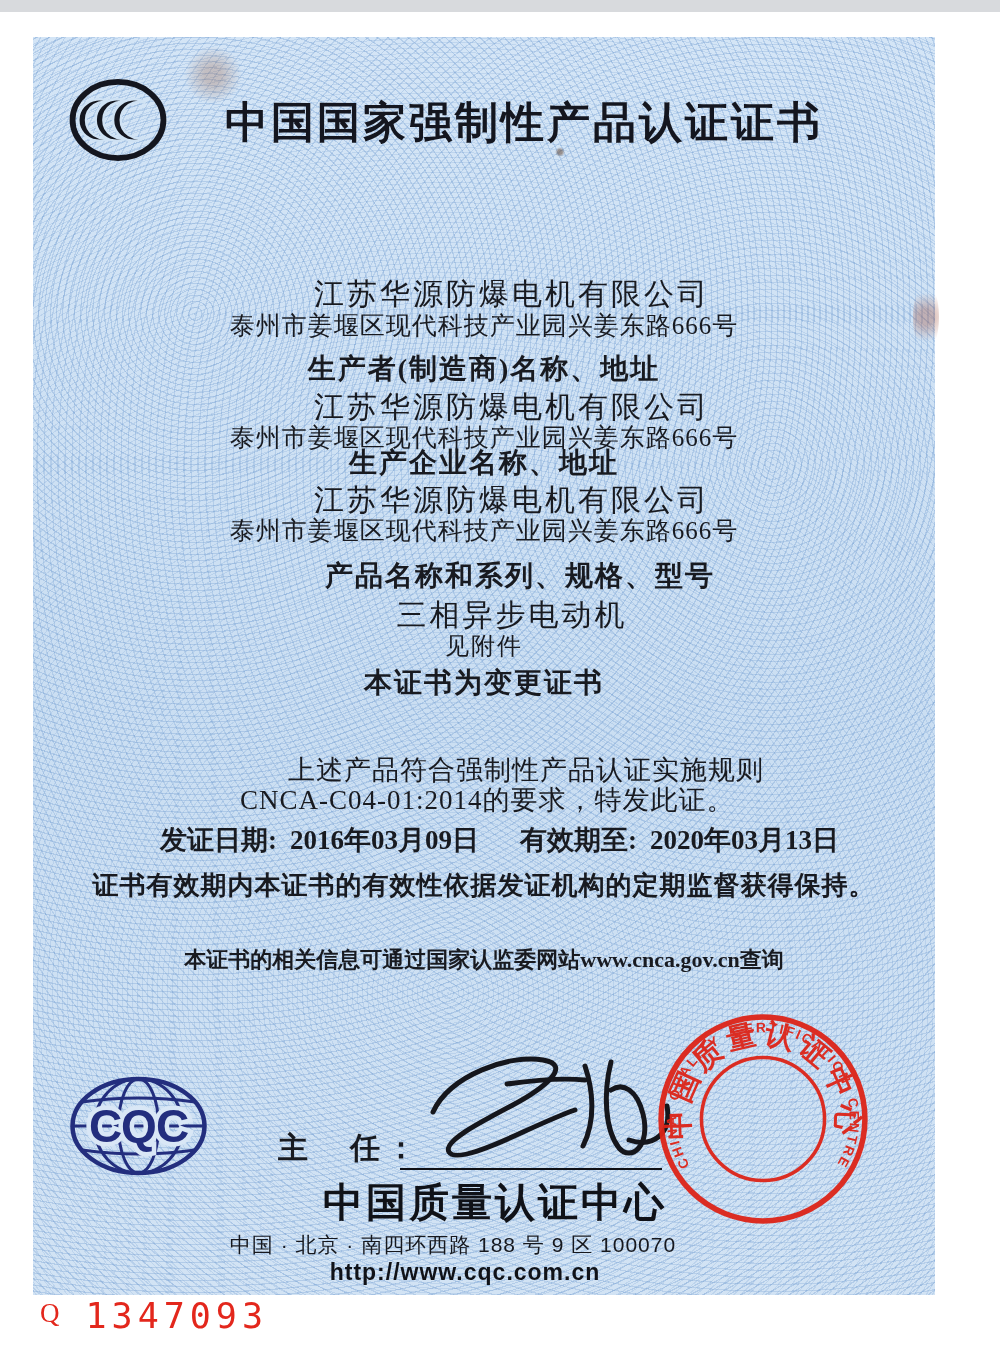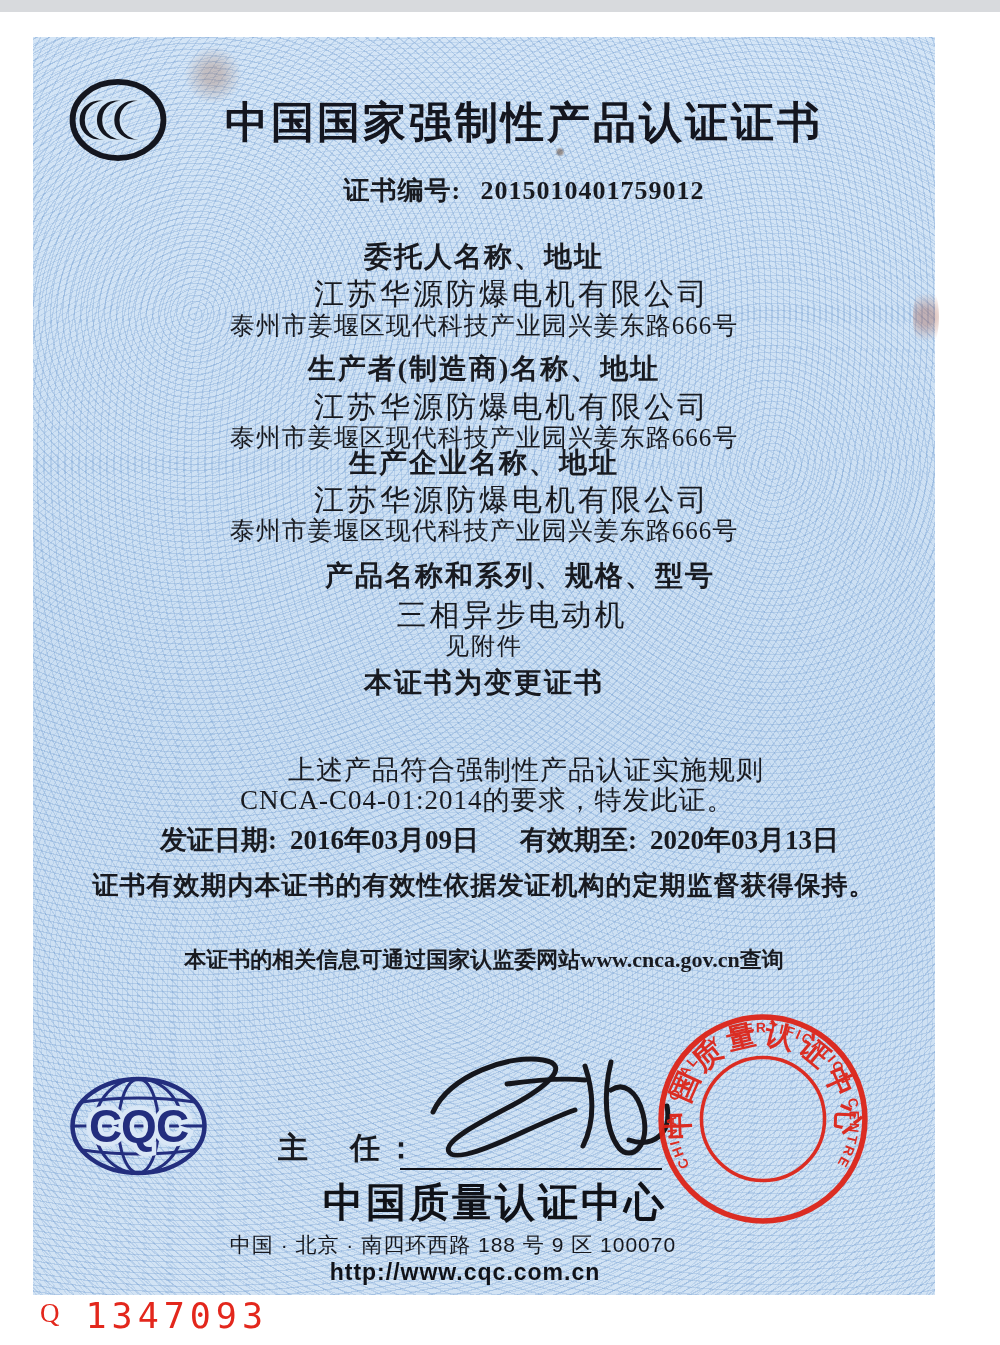--- a/index.html
+++ b/index.html
@@ -60,26 +60,21 @@
   <svg class="abs" style="left:56px;top:54px;" width="124" height="108" viewBox="0 0 150 130">
     <ellipse cx="75" cy="65" rx="55" ry="46" fill="none" stroke="#14161f" stroke-width="7"></ellipse>
     <g>
       <path fill="#14161f" stroke="#cfe2f4" stroke-width="3" d="M66.3,44.5 A25,25 0 1 0 66.3,85.5 A22,22 0 1 1 66.3,44.5 Z"></path>
       <path fill="#14161f" stroke="#cfe2f4" stroke-width="3" d="M87.3,44.5 A25,25 0 1 0 87.3,85.5 A22,22 0 1 1 87.3,44.5 Z"></path>
       <path fill="#14161f" stroke="#cfe2f4" stroke-width="3" d="M108.3,44.5 A25,25 0 1 0 108.3,85.5 A22,22 0 1 1 108.3,44.5 Z"></path>
     </g>
   </svg>
 
   <div class="abs ctr ttl" style="top:82px;left:73px;">中国国家强制性产品认证证书</div>
-  <div class="abs ctr certno" style="top:161px;left:73px;">
-    <span>证书编号:</span>
-    <span style="margin-left:12px;">2015010401759012</span>
-  </div>
 
-  <div class="abs ctr lbl" style="top:226px;">委托人名称、地址</div>
   <div class="abs ctr nm" style="top:262px;">江苏华源防爆电机有限公司</div>
   <div class="abs ctr ad" style="top:297px;">泰州市姜堰区现代科技产业园兴姜东路666号</div>
 
   <div class="abs ctr lbl" style="top:338px;">生产者(制造商)名称、地址</div>
   <div class="abs ctr nm" style="top:375px;">江苏华源防爆电机有限公司</div>
   <div class="abs ctr ad" style="top:409px;">泰州市姜堰区现代科技产业园兴姜东路666号</div>
 
   <div class="abs ctr lbl" style="top:432px;">生产企业名称、地址</div>
   <div class="abs ctr nm" style="top:468px;">江苏华源防爆电机有限公司</div>
   <div class="abs ctr ad" style="top:502px;">泰州市姜堰区现代科技产业园兴姜东路666号</div>

